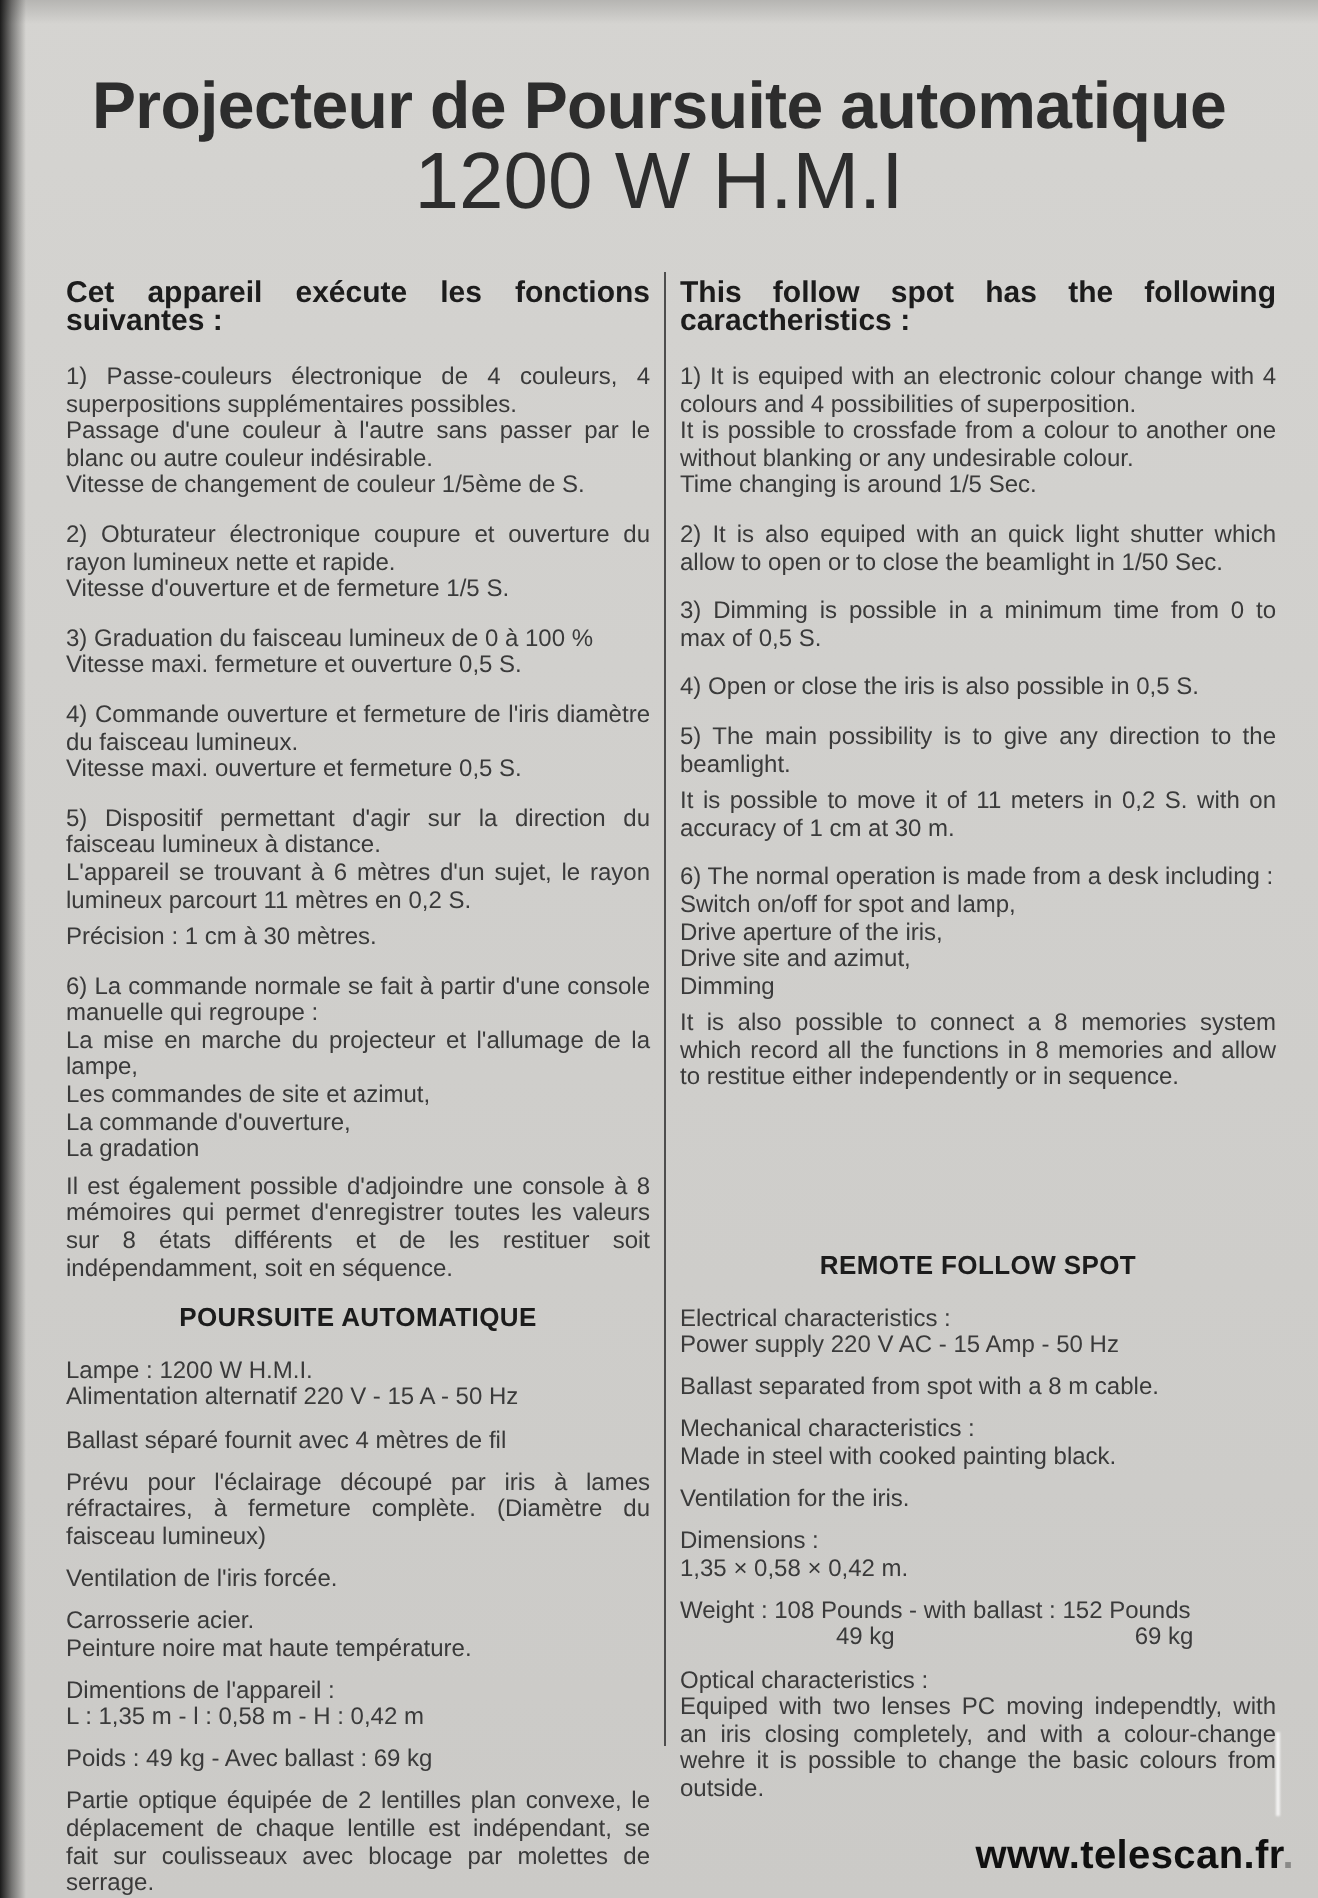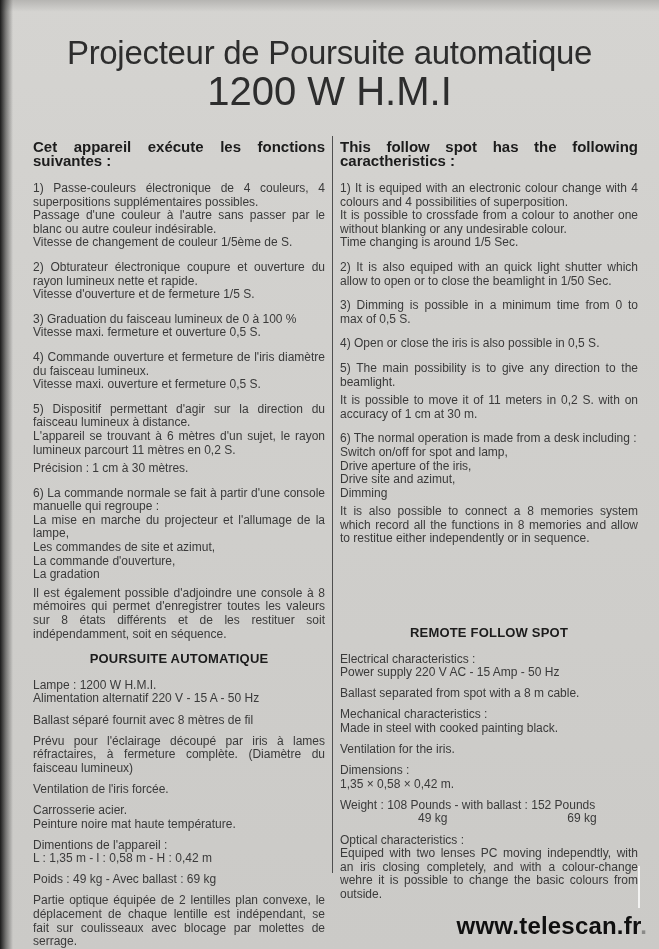--- a/index.html
+++ b/index.html
@@ -8,39 +8,39 @@
     background:linear-gradient(180deg,#d5d4d1 0%,#d1d0cd 35%,#cbcac7 100%);
     font-family:"Liberation Sans",sans-serif;color:#3a3a3a;
   }
   .edge-left{position:absolute;left:0;top:0;bottom:0;width:13px;
     background:linear-gradient(90deg,rgba(12,12,12,.92) 0%,rgba(12,12,12,.45) 45%,rgba(12,12,12,0) 100%);z-index:5;}
   .edge-top{position:absolute;top:0;left:0;right:0;height:12px;
     background:linear-gradient(180deg,rgba(110,110,108,.30),rgba(110,110,108,0));z-index:4;}
   .scan-line{position:absolute;left:638px;top:866px;width:2px;height:42px;
     background:rgba(255,255,255,.75);filter:blur(.6px);z-index:4;}
   .title{position:absolute;top:34px;left:0;width:100%;text-align:center;color:#2d2d2d;z-index:2;}
-  .title-l1{font-size:33px;font-weight:400;letter-spacing:-.3px;line-height:38px;}
+  .title-l1{font-size:33px;font-weight:700;letter-spacing:-.3px;line-height:38px;}
   .title-l2{font-size:40px;font-weight:400;line-height:38px;}
   .content{position:absolute;top:134px;left:33px;width:606px;display:flex;z-index:2;}
   .col{font-size:12px;line-height:13.6px;text-align:justify;}
   .col-left{width:292px;}
   .divider{width:1px;background:#4e4e4e;height:737px;margin:2px 7px 0 7px;flex:none;}
   .col-right{width:298px;}
   .col-heading{font-weight:bold;font-size:15px;line-height:14px;color:#1c1c1c;margin:6px 0 14px 0;}
   .functions{min-height:486px;}
   .para{margin:0 0 11px 0;}
   .line{margin:0;}
   .gap-top{margin-top:5px;}
   .section-title{font-weight:bold;font-size:13px;text-align:center;color:#1c1c1c;
     letter-spacing:.2px;margin:0 0 13px 0;}
   .specs .para{margin-bottom:7.5px;}
   .kg-row{display:flex;text-align:left;}
   .kg-left{margin-left:78px;}
   .kg-right{margin-left:120px;}
-  .footer{position:absolute;right:12px;bottom:9px;font-weight:bold;font-size:24px;
+  .footer{position:absolute;right:12px;bottom:9px;font-weight:bold;font-size:20px;
     letter-spacing:.2px;color:#101010;z-index:3;}
   .footer .dot{color:#8a8a88;}
 </style>
 </head>
 <body>
 
 <div class="page">
   <div class="edge-left"></div>
   <div class="edge-top"></div>
   <div class="scan-line"></div>
@@ -89,21 +89,21 @@
       </div>
 
       <div class="section-title">POURSUITE AUTOMATIQUE</div>
 
       <div class="specs">
         <div class="para">
           <div class="line">Lampe : 1200 W H.M.I.</div>
           <div class="line">Alimentation alternatif 220 V - 15 A - 50 Hz</div>
         </div>
         <div class="para">
-          <div class="line">Ballast séparé fournit avec 8 mètres de fil</div>
+          <div class="line">Ballast séparé fournit avec 4 mètres de fil</div>
         </div>
         <div class="para">
           <div class="line">Prévu pour l'éclairage découpé par iris à lames réfractaires, à fermeture complète. (Diamètre du faisceau lumineux)</div>
         </div>
         <div class="para">
           <div class="line">Ventilation de l'iris forcée.</div>
         </div>
         <div class="para">
           <div class="line">Carrosserie acier.</div>
           <div class="line">Peinture noire mat haute température.</div>

